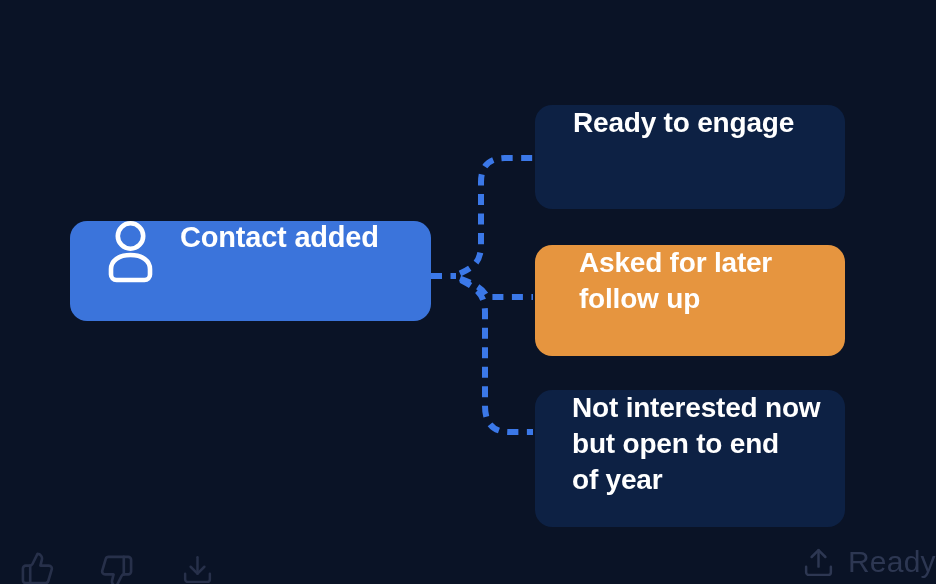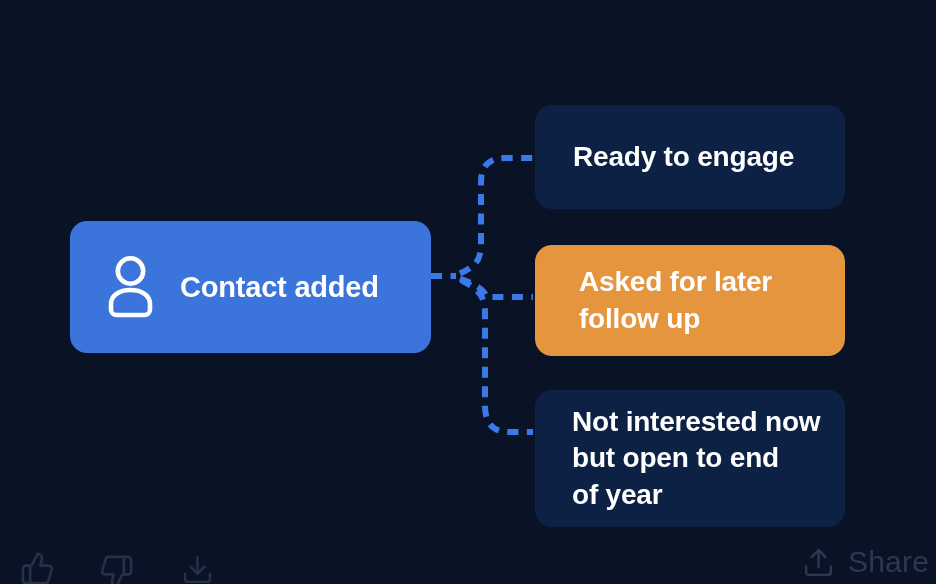--- a/index.html
+++ b/index.html
@@ -18,28 +18,27 @@
     position:relative;
     width:936px;height:584px;
     background:var(--background);
     overflow:hidden;
     font-family:"Liberation Sans","DejaVu Sans",sans-serif;
   }
   .node{
     position:absolute;
     border-radius:17px;
     display:flex;
-    align-items:center;
     color:var(--node-text);
     font-weight:700;
     letter-spacing:-0.2px;
   }
   .node-label{white-space:pre-line;}
   .node-root{
-    left:70px;top:221px;width:361px;height:132px;
+    left:70px;top:221px;width:361px;height:100px;
     background:var(--node-primary);
     padding-left:36px;
     gap:25px;
     font-size:29px;
   }
   .node-root svg{flex:0 0 auto;display:block;}
   .node-child{
     width:310px;left:535px;
     background:var(--node-default);
     font-size:28px;
@@ -129,14 +128,14 @@
     <path d="M12 15V3"></path>
   </svg>
 </div>
 
 <div class="share-btn">
   <svg width="33" height="33" viewBox="0 0 24 24" fill="none" stroke="currentColor" stroke-width="1.8" stroke-linecap="round" stroke-linejoin="round">
     <path d="M21 15v4a2 2 0 0 1-2 2H5a2 2 0 0 1-2-2v-4"></path>
     <path d="M17 8l-5-5-5 5"></path>
     <path d="M12 3v12"></path>
   </svg>
-  <span class="share-label">Share</span>
+  <span class="share-label">Ready</span>
 </div>
 
 </body></html>

